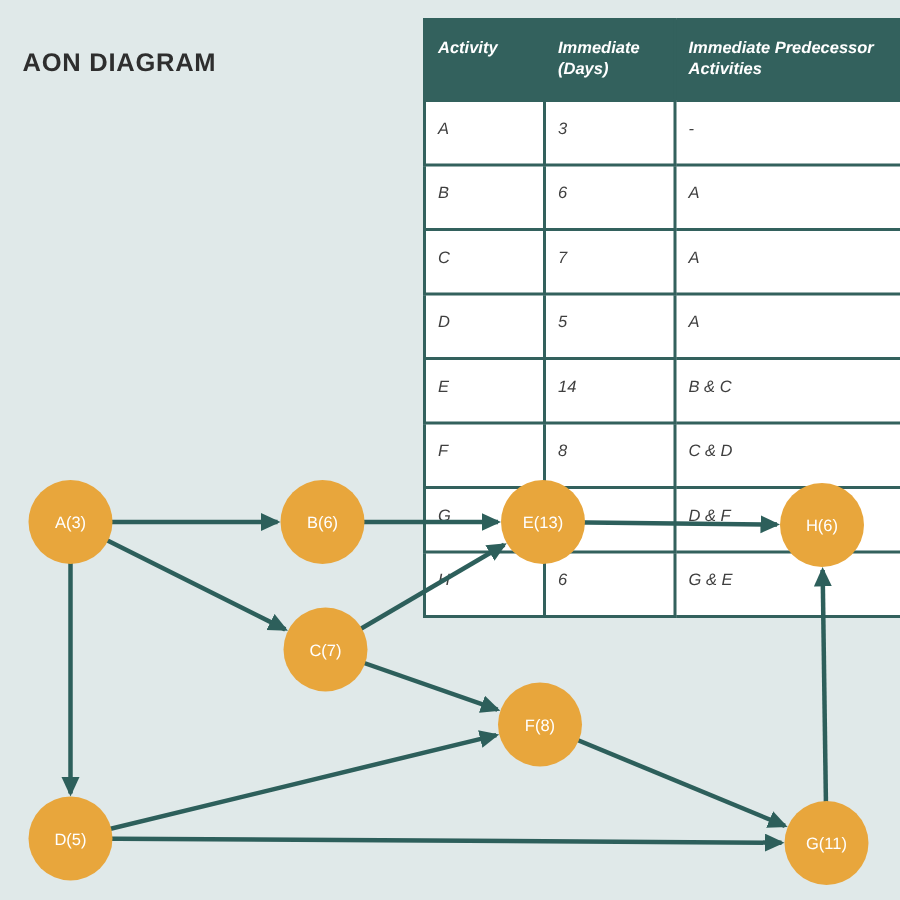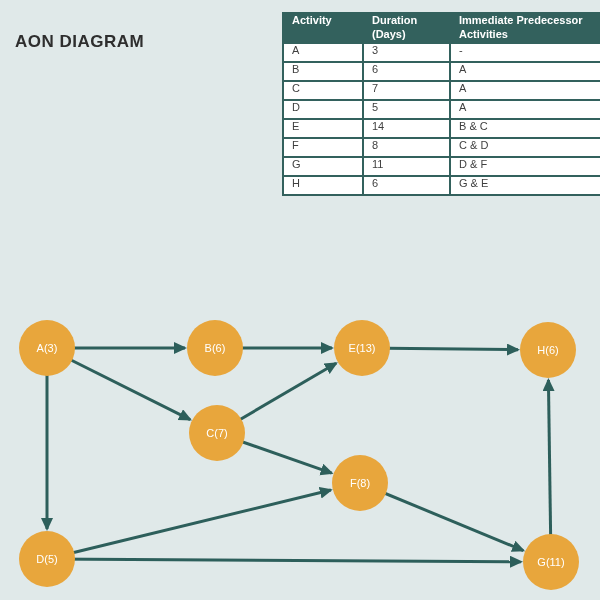--- a/index.html
+++ b/index.html
@@ -30,23 +30,24 @@
     left: 282px;
     top: 12px;
     width: 294px;
     border-collapse: collapse;
     table-layout: fixed;
   }
   table.activity-table th,
   table.activity-table td {
     border: 2px solid var(--table-border, #33615d);
     font-size: 11px;
-    padding: 0 8px;
+    padding: 12px 8px;
     vertical-align: top;
     text-align: left;
+    font-style: italic;
   }
   table.activity-table th {
     background: var(--table-header-bg, #33615d);
     color: #ffffff;
     font-weight: 700;
     line-height: 1.25;
     height: 27px;
   }
   table.activity-table td {
     background: var(--table-cell-bg, #ffffff);
@@ -74,21 +75,21 @@
 <body style="--bg: #e0e9e9; --title-text: #2e2e2e; --table-header-bg: #33615d; --table-border: #33615d; --table-cell-bg: #ffffff; --table-text: #3f3f3f;">
 
 <div class="page">
 
   <h1 class="page-title">AON DIAGRAM</h1>
 
   <table class="activity-table">
     <thead>
       <tr>
         <th class="col-activity">Activity</th>
-        <th class="col-duration">Duration (Days)</th>
+        <th class="col-duration">Immediate (Days)</th>
         <th class="col-pred">Immediate Predecessor Activities</th>
       </tr>
     </thead>
     <tbody id="table-body">
         <tr>
           <td>A</td>
           <td>3</td>
           <td>-</td>
         </tr>
         <tr>

